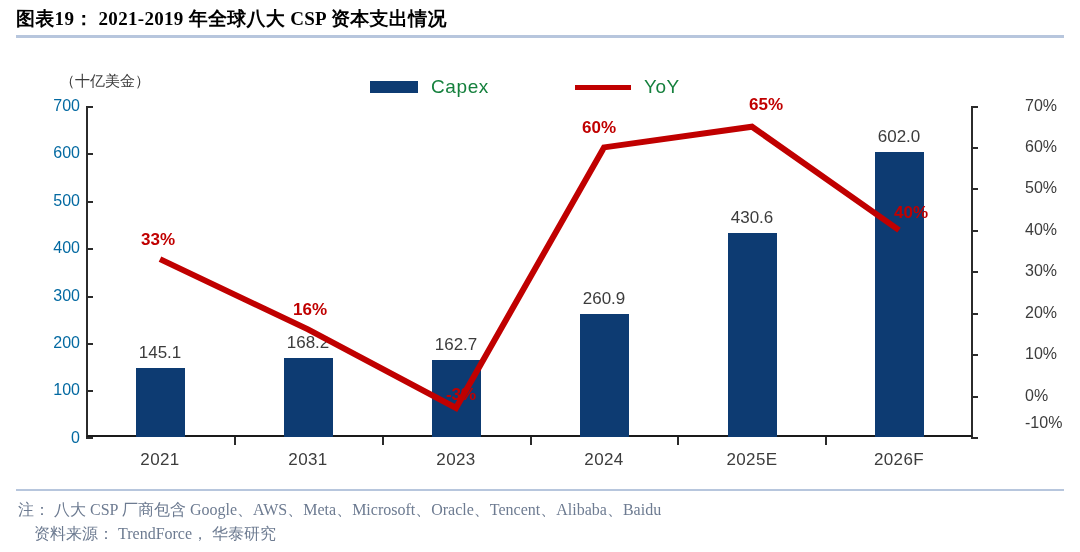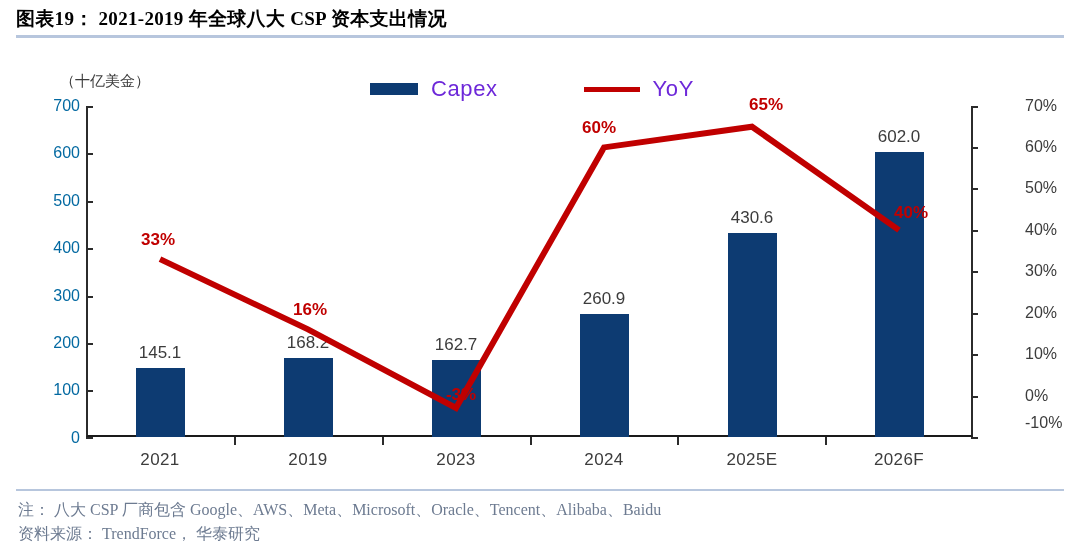--- a/index.html
+++ b/index.html
@@ -75,22 +75,22 @@
   .legend-item { display: flex; align-items: center; gap: 13px; }
   .legend-swatch-bar {
     width: 48px; height: 12px;
     background: #0d3b72;
   }
   .legend-swatch-line {
     width: 56px; height: 5px;
     background: #c00000;
   }
   .legend-text {
-    font-size: 22px;
-    color: #6d28d9;
+    font-size: 19px;
+    color: #15803d;
     letter-spacing: 0.6px;
   }
 
   
   .ytick-left {
     position: absolute;
     right: 0;
     width: 58px;
     text-align: right;
     font-size: 16px;
@@ -170,21 +170,21 @@
   }
   .footnote {
     position: absolute;
     left: 18px;
     font-family: "Liberation Serif", serif;
     font-size: 16px;
     color: #6d7b91;
     white-space: nowrap;
   }
   #footnote-1 { top: 500px; }
-  #footnote-2 { top: 524px; }
+  #footnote-2 { top: 524px; margin-left: 16px; }
 </style>
 </head>
 <body>
 
 <div id="figure-header">
   <div id="figure-title">图表19： 2021-2019 年全球八大 CSP 资本支出情况</div>
   <div id="header-rule"></div>
 </div>
 
 <div id="chart-area">
@@ -271,21 +271,21 @@
   </svg>
 
   <div class="yoy-label" style="left:158px; top:190px;">33%</div>
   <div class="yoy-label" style="left:310px; top:260px;">16%</div>
   <div class="yoy-label" style="left:461px; top:345px;">-3%</div>
   <div class="yoy-label" style="left:599px; top:78px;">60%</div>
   <div class="yoy-label" style="left:766px; top:55px;">65%</div>
   <div class="yoy-label" style="left:911px; top:163px;">40%</div>
 
   <div class="xtick-label" style="left:160px;">2021</div>
-  <div class="xtick-label" style="left:308px;">2019</div>
+  <div class="xtick-label" style="left:308px;">2031</div>
   <div class="xtick-label" style="left:456px;">2023</div>
   <div class="xtick-label" style="left:604px;">2024</div>
   <div class="xtick-label" style="left:752px;">2025E</div>
   <div class="xtick-label" style="left:899px;">2026F</div>
 
 </div>
 
 <div id="footer-rule"></div>
 <div class="footnote" id="footnote-1">注： 八大 CSP 厂商包含 Google、AWS、Meta、Microsoft、Oracle、Tencent、Alibaba、Baidu</div>
 <div class="footnote" id="footnote-2">资料来源： TrendForce， 华泰研究</div>

